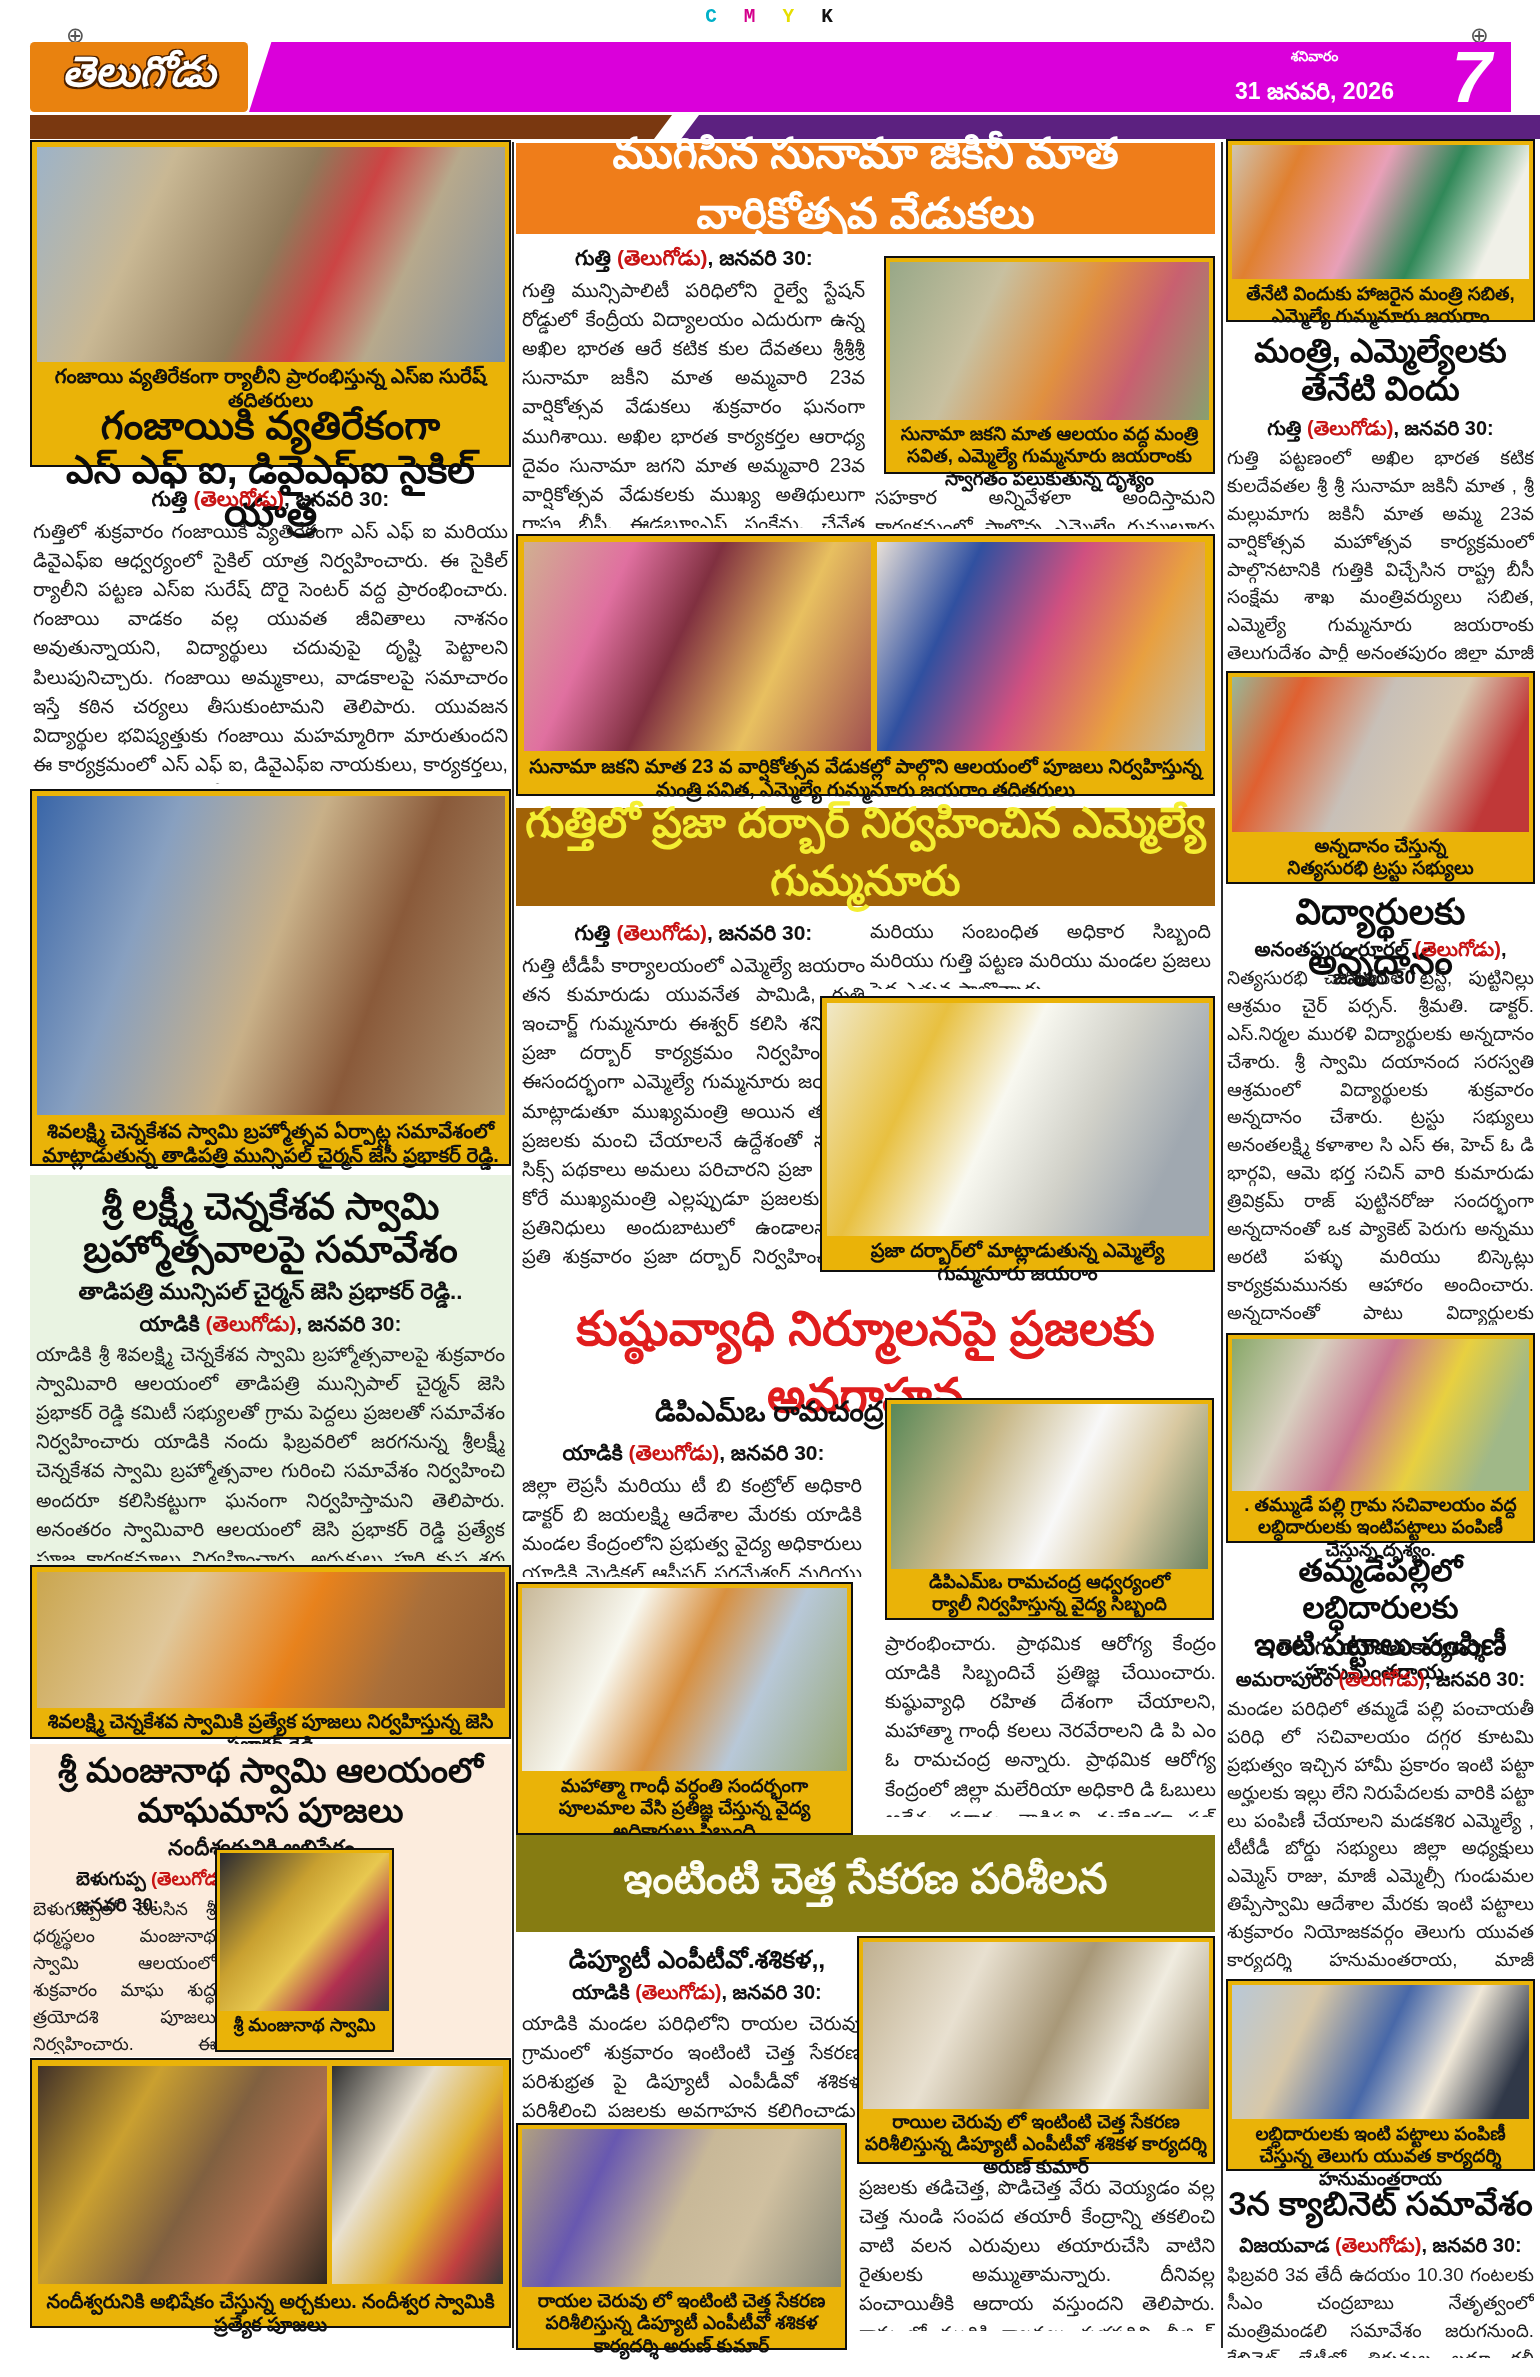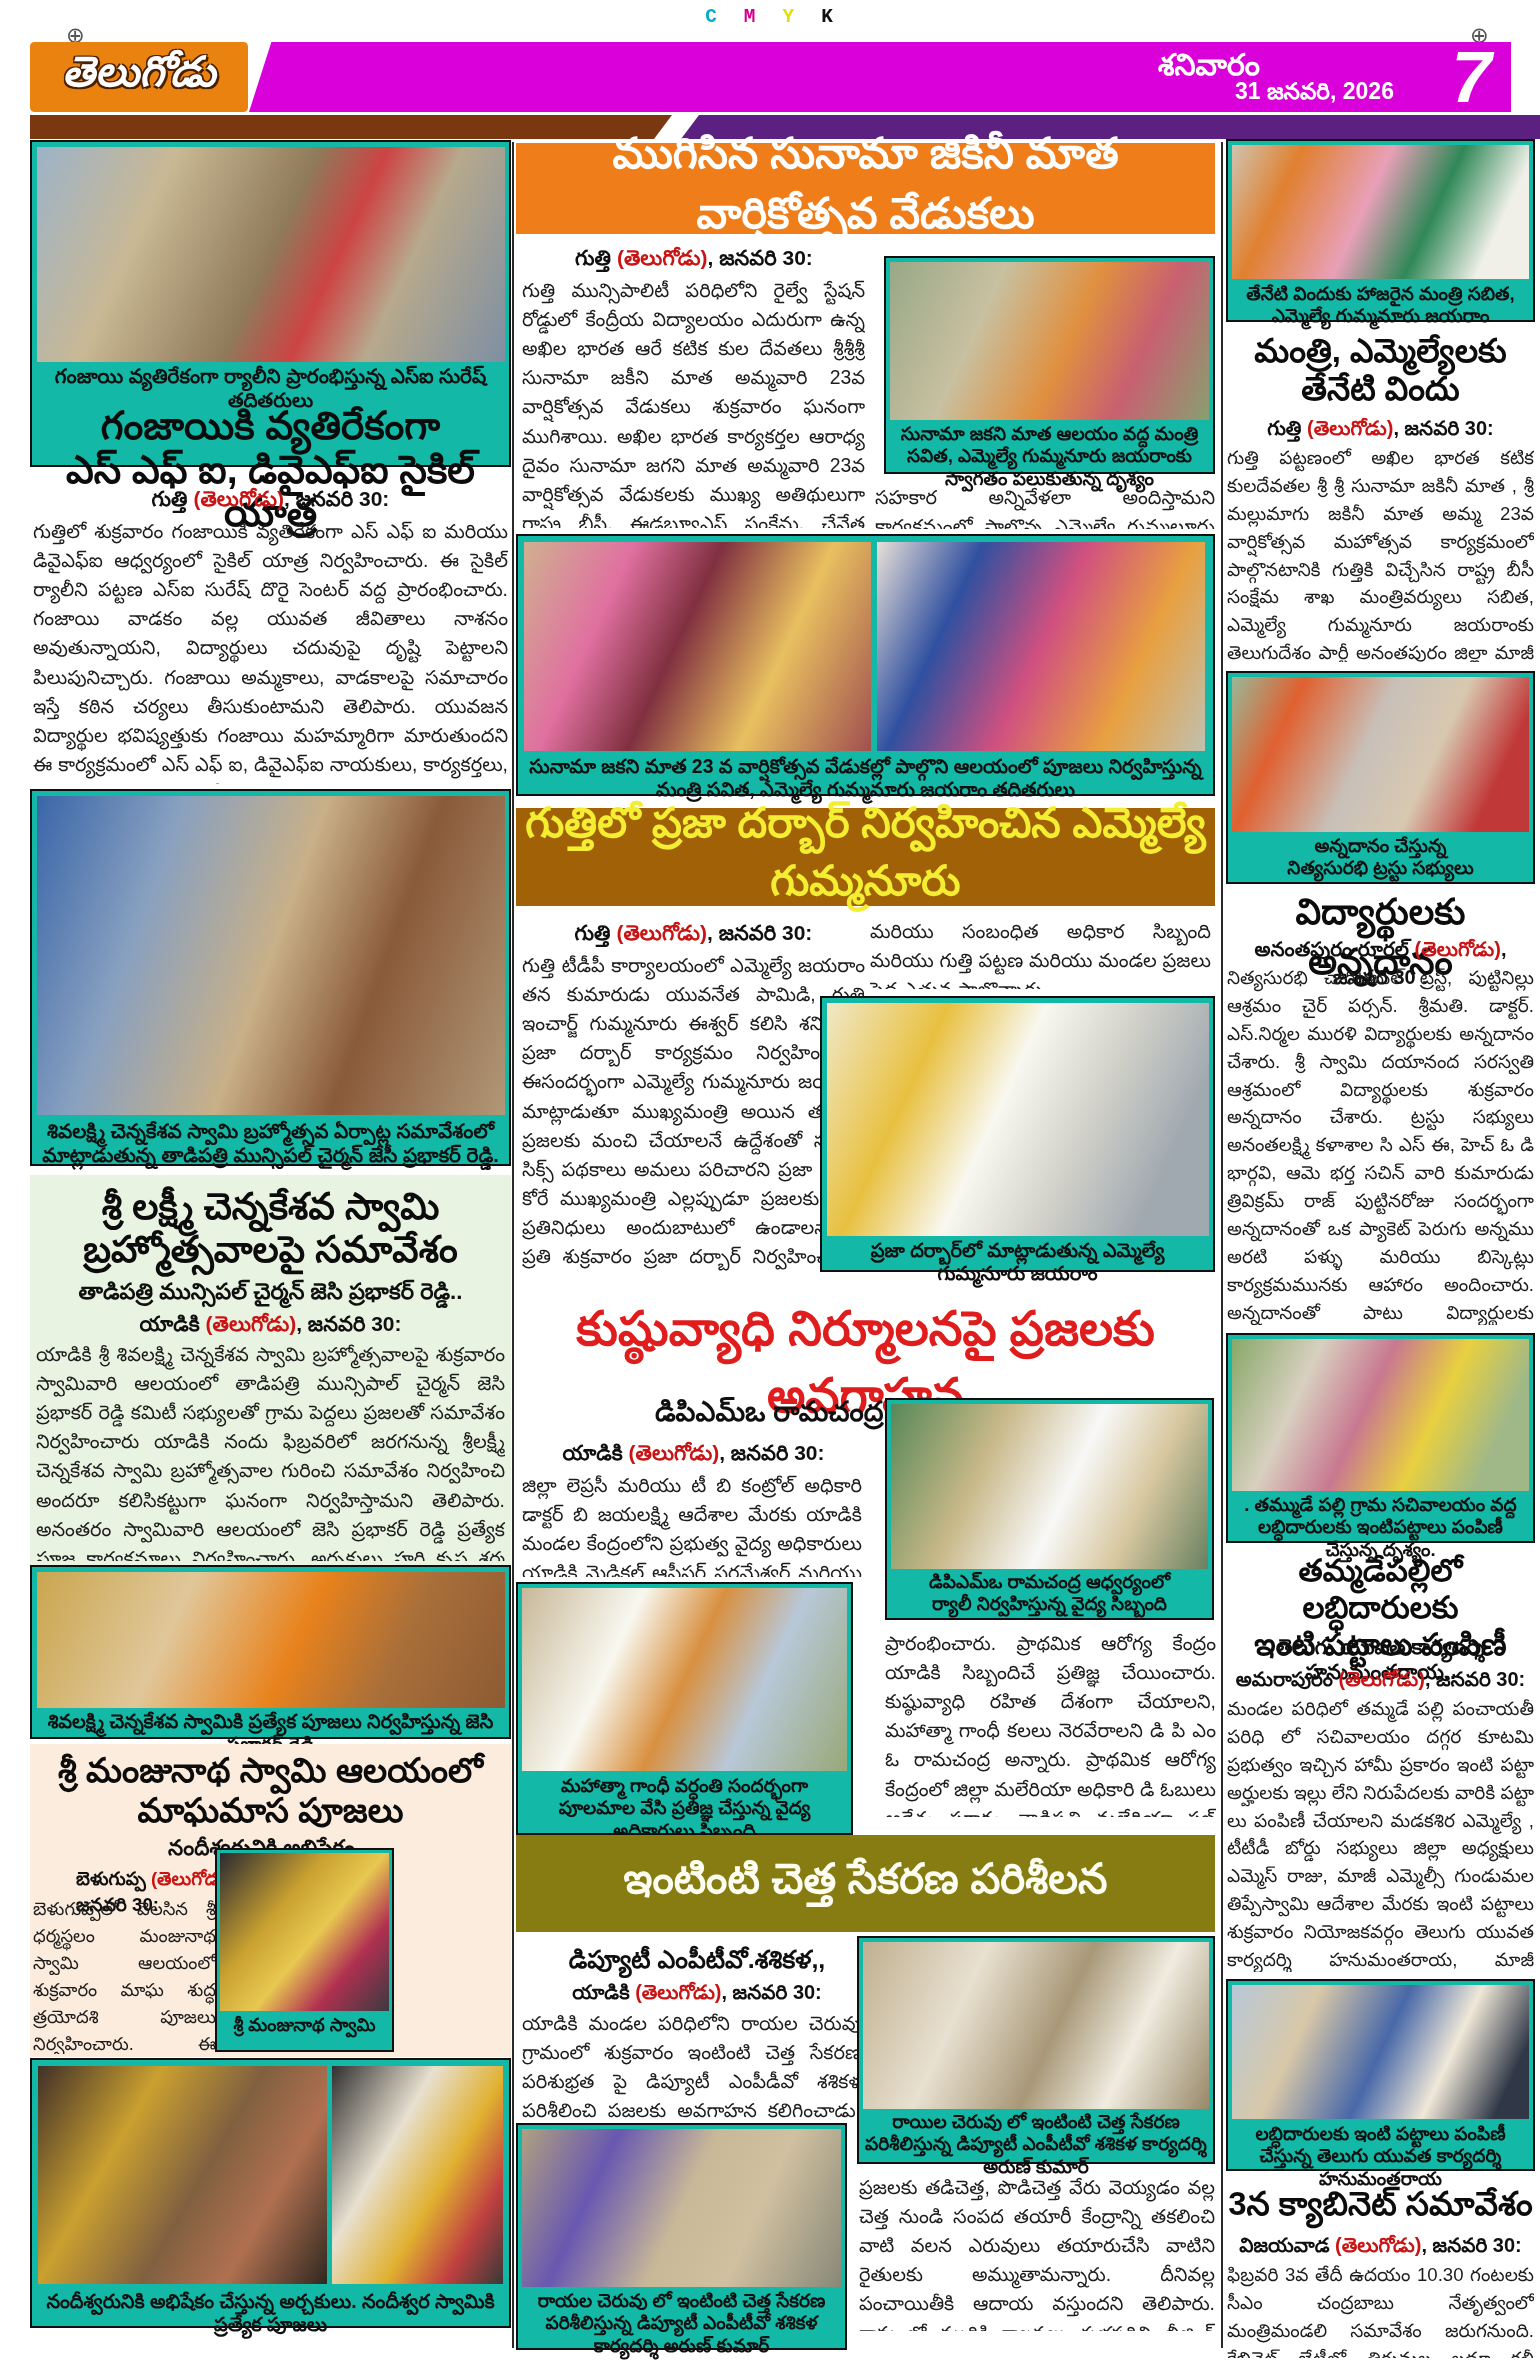--- a/index.html
+++ b/index.html
@@ -1,19 +1,19 @@
 <!DOCTYPE html>
 <html style="font-size:12px"><head>
 <meta charset="utf-8">
 <style>
   html,body{margin:0;padding:0;background:#ffffff;}
   #page{position:relative;width:1541px;height:2377px;background:#ffffff;
         font-family:"Liberation Sans","DejaVu Sans",sans-serif;color:#111;overflow:hidden;}
   .abs{position:absolute;}
-  .frame{position:absolute;border:2.2px solid #0f0f0f;background:#14b8a6;box-sizing:border-box;}
+  .frame{position:absolute;border:2.2px solid #0f0f0f;background:#eab308;box-sizing:border-box;}
   .photo{position:absolute;box-sizing:border-box;}
   .cap{position:absolute;font-weight:700;text-align:center;color:#101010;line-height:1.2;}
   .body-txt{position:absolute;text-align:justify;color:#1c1c1c;overflow:hidden;line-height:1.5;}
   .dl{position:absolute;font-weight:700;text-align:center;color:#101010;}
   .dl .src{color:#c81414;}
   .hl{position:absolute;font-weight:700;text-align:center;white-space:pre-line;color:#0c0c0c;}
   .banner{position:absolute;display:flex;align-items:center;justify-content:center;font-weight:700;text-align:center;}
   .vrule{position:absolute;width:1.5px;background:#2a2a2a;}
   .regmark{position:absolute;color:#555;font-size:22.4px;}
   .cmyk{position:absolute;top:6px;left:0;width:100%;text-align:center;font-weight:700;
@@ -28,21 +28,21 @@
   <div class="cmyk">
     <span style="color:#00b0c8">C</span><span style="color:#d4008c">M</span><span style="color:#e6de00">Y</span><span style="color:#111">K</span>
   </div>
   <div class="regmark" style="left:66px;top:22.4px;">⊕</div>
   <div class="regmark" style="left:1470px;top:22.4px;">⊕</div>
 
   <div class="abs" style="left:30px;top:42px;width:218px;height:70px;background:#e9820f;border-radius:4.5px;display:flex;align-items:center;justify-content:center;">
     <span style="font-size:42px;font-weight:700;font-style:italic;color:#fff;text-shadow:2.2px 2.2px 0 #4a2000,-1.5px -1.5px 0 #4a2000,1.5px -1.5px 0 #4a2000,-1.5px 1.5px 0 #4a2000;">తెలుగోడు</span>
   </div>
   <div class="abs" style="left:249px;top:42px;width:1262px;height:70px;background:#da00da;clip-path:polygon(22.4px 0,100% 0,100% 100%,0 100%);">
-    <div class="abs" style="left:909px;top:6px;width:313px;text-align:left;color:#fff;font-weight:700;font-size:30px;">శనివారం</div>
+    <div class="abs" style="left:909px;top:6px;width:313px;text-align:center;color:#fff;font-weight:700;font-size:14px;">శనివారం</div>
     <div class="abs" style="left:909px;top:36px;width:313px;text-align:center;color:#fff;font-weight:700;font-size:23px;">31 జనవరి, 2026</div>
     <div class="abs" style="right:19.4px;top:-6px;color:#fff;font-weight:700;font-style:italic;font-size:72px;">7</div>
   </div>
   <div class="abs" style="left:30px;top:115px;width:642px;height:24px;background:#7a3810;clip-path:polygon(0 0,100% 0,calc(100% - 18px) 100%,0 100%);"></div>
   <div class="abs" style="left:681px;top:115px;width:859px;height:24px;background:#5c2180;clip-path:polygon(18px 0,100% 0,100% 100%,0 100%);"></div>
 
   <div class="vrule" style="left:512px;top:142px;height:2206px;"></div>
   <div class="vrule" style="left:1221px;top:142px;height:2206px;"></div>
 
   <div class="frame" style="left:30px;top:140px;width:481px;height:327px;">

